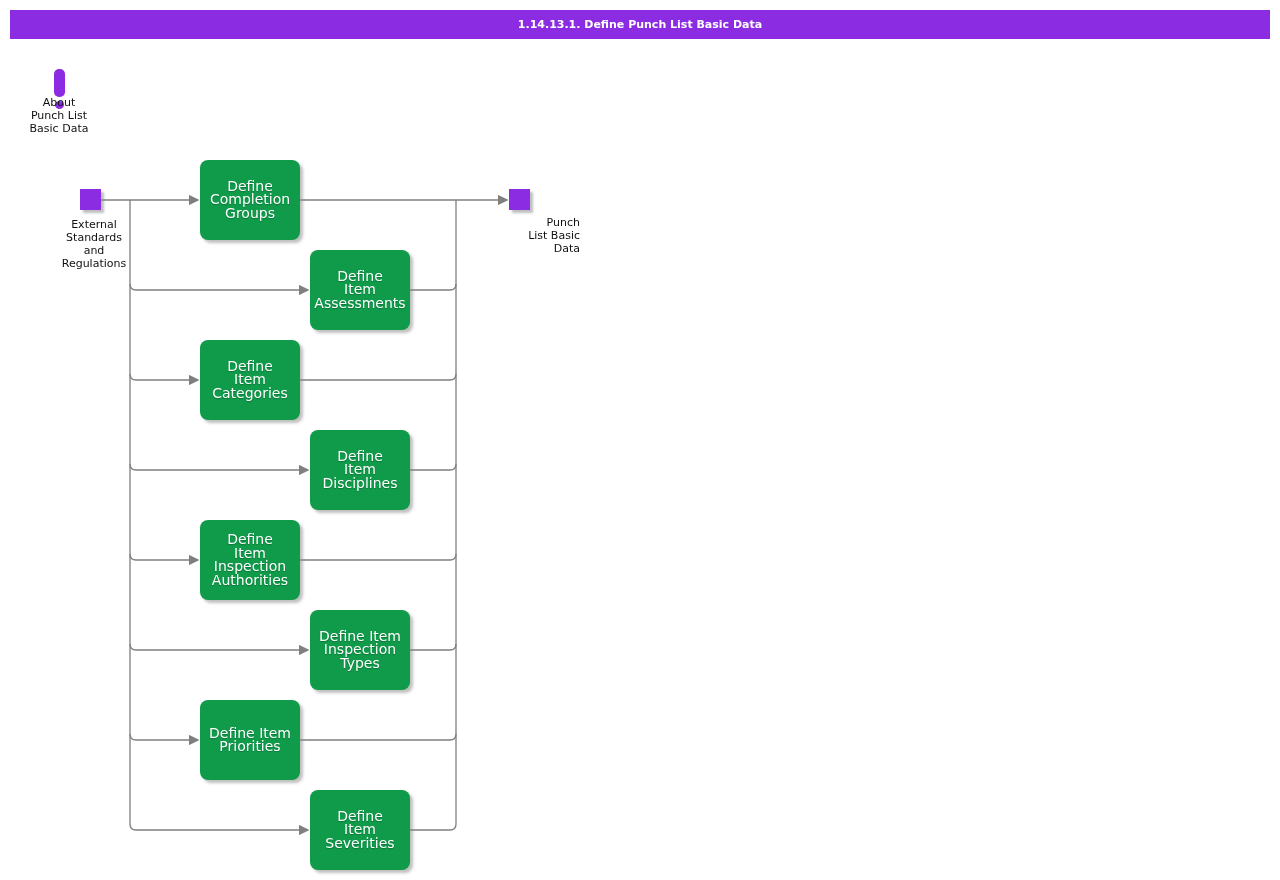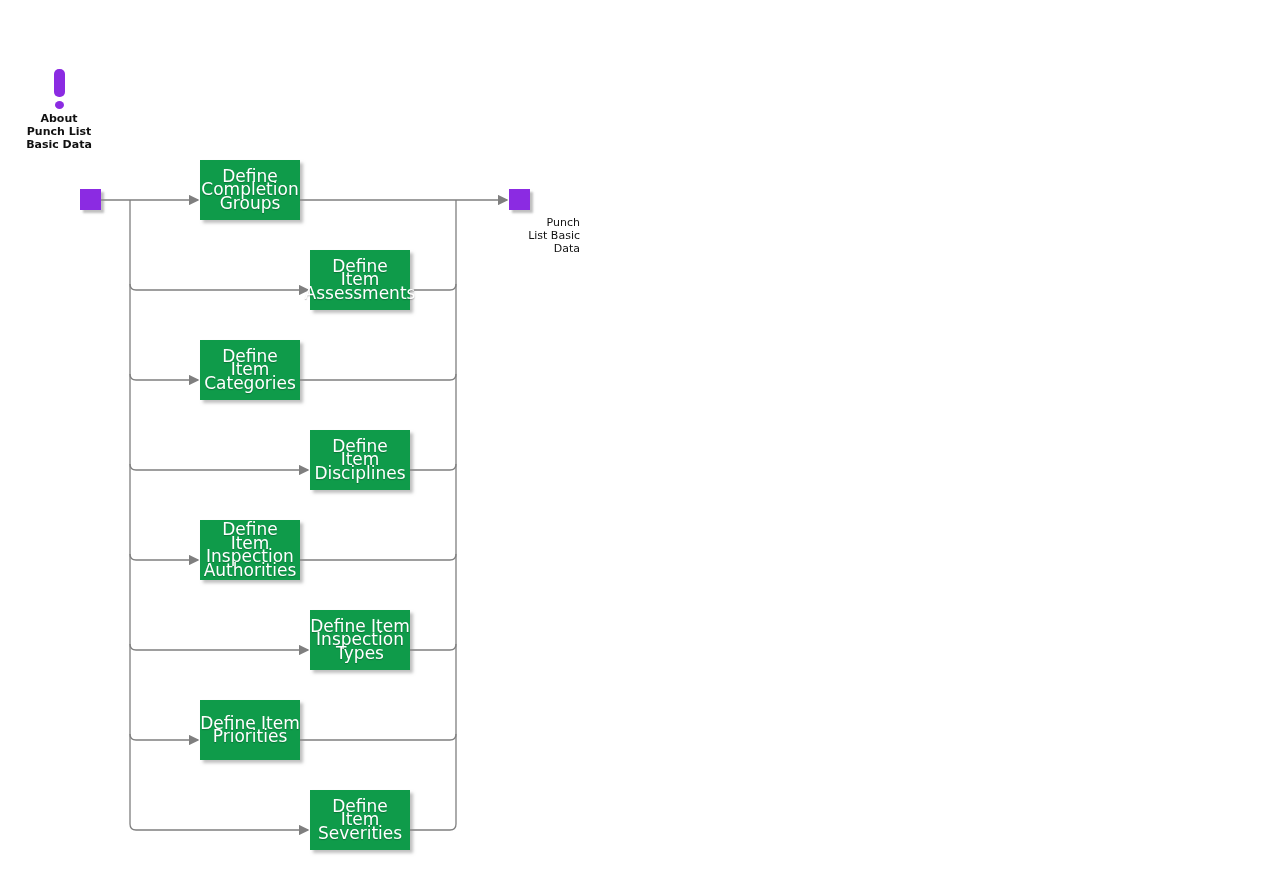--- a/index.html
+++ b/index.html
@@ -35,47 +35,50 @@
     box-shadow:3px 3px 2px var(--shadow);
   }
   .sq-in{left:80px;top:189px;}
   .sq-out{left:509px;top:189px;}
 
   
   .diagram-label{
     position:absolute;width:120px;text-align:center;color:#111;
     font-size:11px;line-height:13px;white-space:pre-line;
   }
-  .lbl-about{left:-1px;top:112px;font-weight:bold;}
+  .lbl-about{left:-1px;top:96px;}
   .lbl-in{left:34px;top:218px;}
   .lbl-out{left:460px;top:216px;text-align:right;}
 
   
   .pbox{
-    position:absolute;width:100px;height:60px;background:var(--green);
-    border-radius:0;box-shadow:3px 3px 3px var(--shadow);
-    color:#fff;font-size:17px;line-height:13.5px;text-align:center;
+    position:absolute;width:100px;height:80px;background:var(--green);
+    border-radius:8px;box-shadow:3px 3px 3px var(--shadow);
+    color:#fff;font-size:14px;line-height:13.5px;text-align:center;
     display:flex;align-items:center;justify-content:center;
     white-space:pre-line;cursor:pointer;
     text-shadow:0 1px 1px rgba(0,0,0,.25);
   }
   .b0{left:200px;top:160px;}
   .b1{left:310px;top:250px;}
   .b2{left:200px;top:340px;}
   .b3{left:310px;top:430px;}
   .b4{left:200px;top:520px;}
   .b5{left:310px;top:610px;}
   .b6{left:200px;top:700px;}
   .b7{left:310px;top:790px;}
 </style>
 </head>
 <body>
 
 <div class="canvas">
 
+  <div class="titlebar">
+    <span>1.14.13.1. Define Punch List Basic Data</span>
+  </div>
 
   <svg class="wires" viewBox="0 0 1280 880">
     <defs>
       <marker id="arr" viewBox="0 0 8 8" refX="7" refY="4" markerWidth="8" markerHeight="8" orient="auto">
         <path class="ah" d="M0,0 L8,4 L0,8 z"></path>
       </marker>
     </defs>
 
     <path d="M101,200 H198" marker-end="url(#arr)"></path>
     <path d="M130,200 V824 Q130,830 136,830 H308" marker-end="url(#arr)"></path>
@@ -99,20 +102,24 @@
 
   <div class="about-icon">
     <div class="excl-bar"></div>
     <div class="excl-dot"></div>
   </div>
   <div class="diagram-label lbl-about">About
 Punch List
 Basic Data</div>
 
   <div class="node-square sq-in"></div>
+  <div class="diagram-label lbl-in">External
+Standards
+and
+Regulations</div>
 
   <div class="node-square sq-out"></div>
   <div class="diagram-label lbl-out">Punch
 List Basic
 Data</div>
 
   <div class="pbox b0">Define
 Completion
 Groups</div>
   <div class="pbox b1">Define

